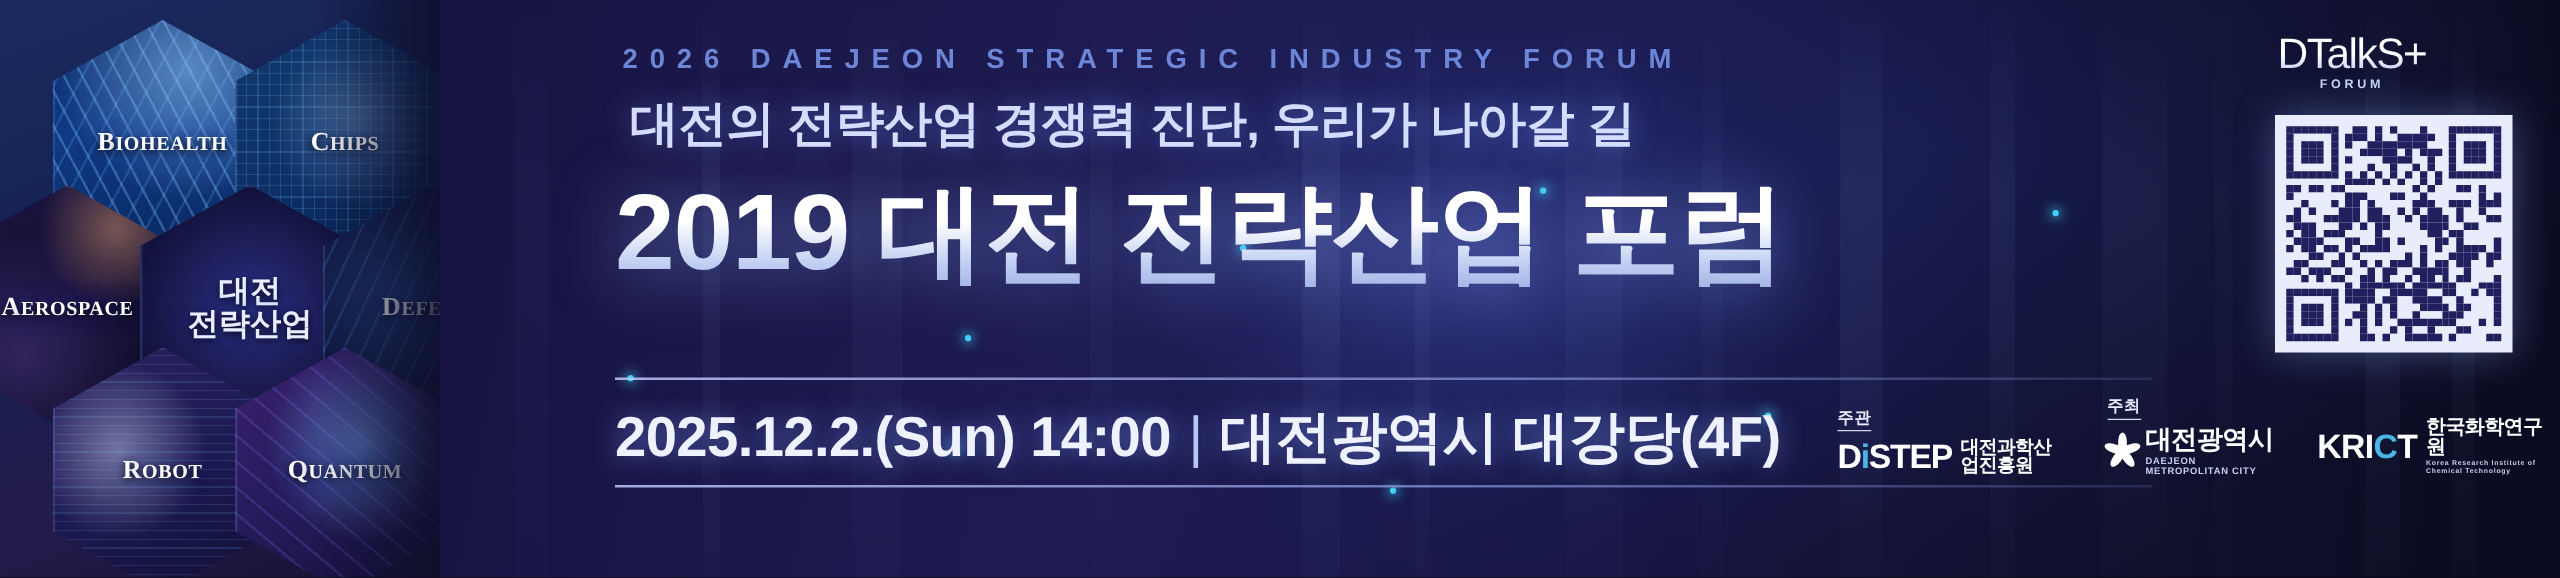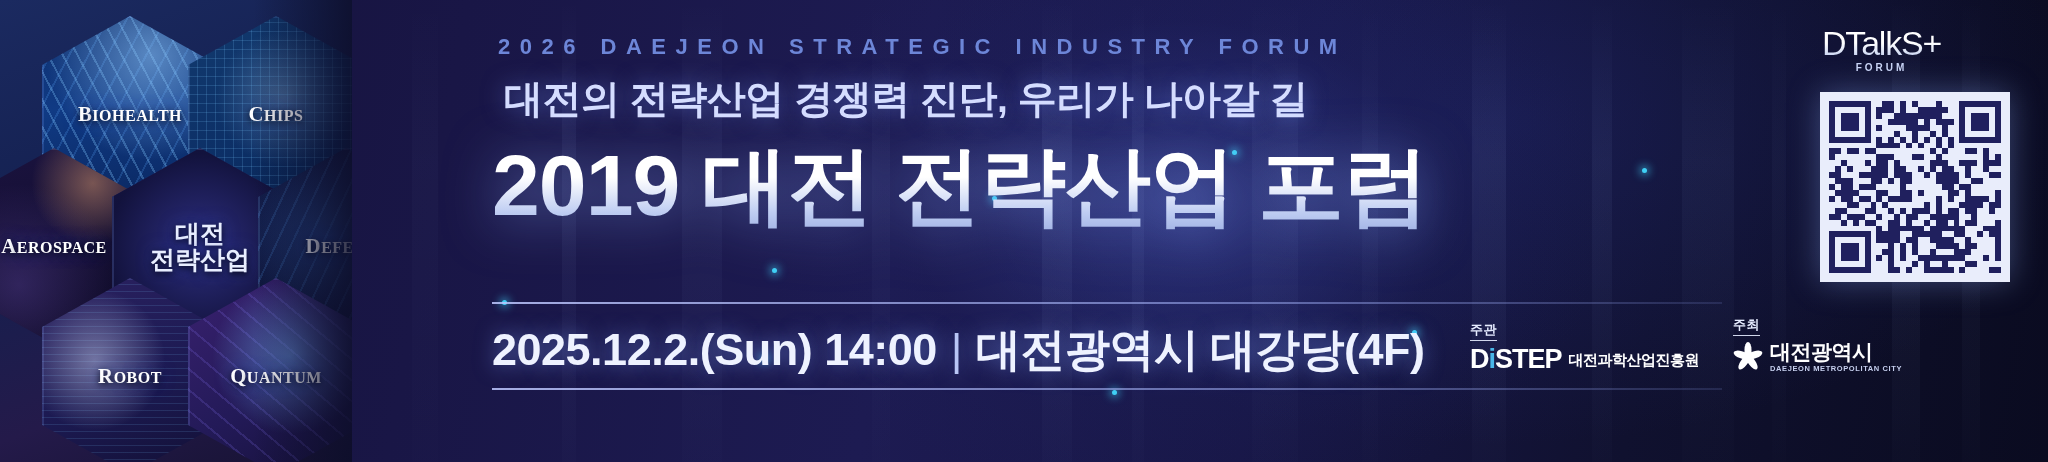--- a/index.html
+++ b/index.html
@@ -293,20 +293,29 @@
               <span></span>
               <span></span>
           </div>
           <div class="logo-stack">
             <div class="logo-ko">대전광역시</div>
             <div class="logo-en">DAEJEON METROPOLITAN CITY</div>
           </div>
         </div>
       </div>
 
+      <div class="org">
+        <div class="logorow">
+          <div class="krict">KRI<span class="dot">C</span>T</div>
+          <div class="logo-stack">
+            <div class="logo-ko" style="font-size:16px;">한국화학연구원</div>
+            <div class="logo-en" style="font-size:5.5px;">Korea Research Institute of Chemical Technology</div>
+          </div>
+        </div>
+      </div>
 
     </div>
 
     <div class="dtalks">
       <div class="word">DTalkS+</div>
       <div class="sub">FORUM</div>
     </div>
 
     <div class="qr">
       <div class="grid" id="qrgrid" style="grid-template-columns: repeat(29, 1fr); grid-template-rows: repeat(29, 1fr);">

